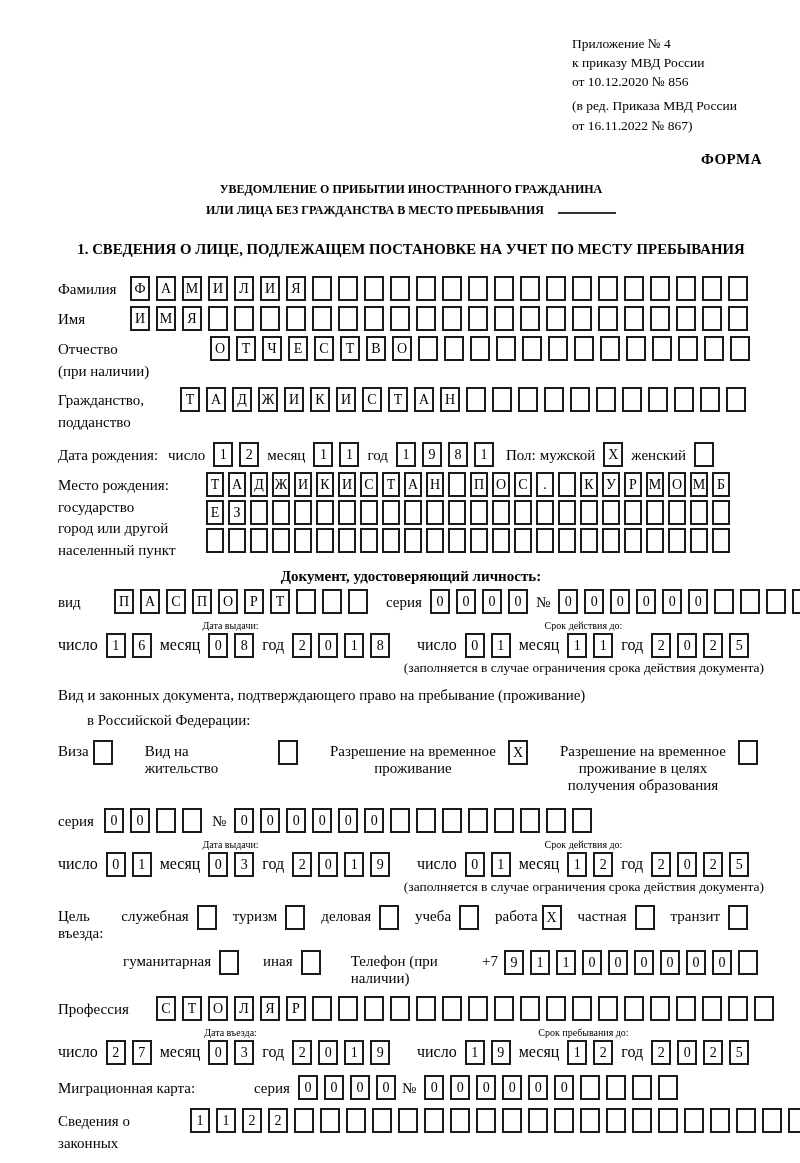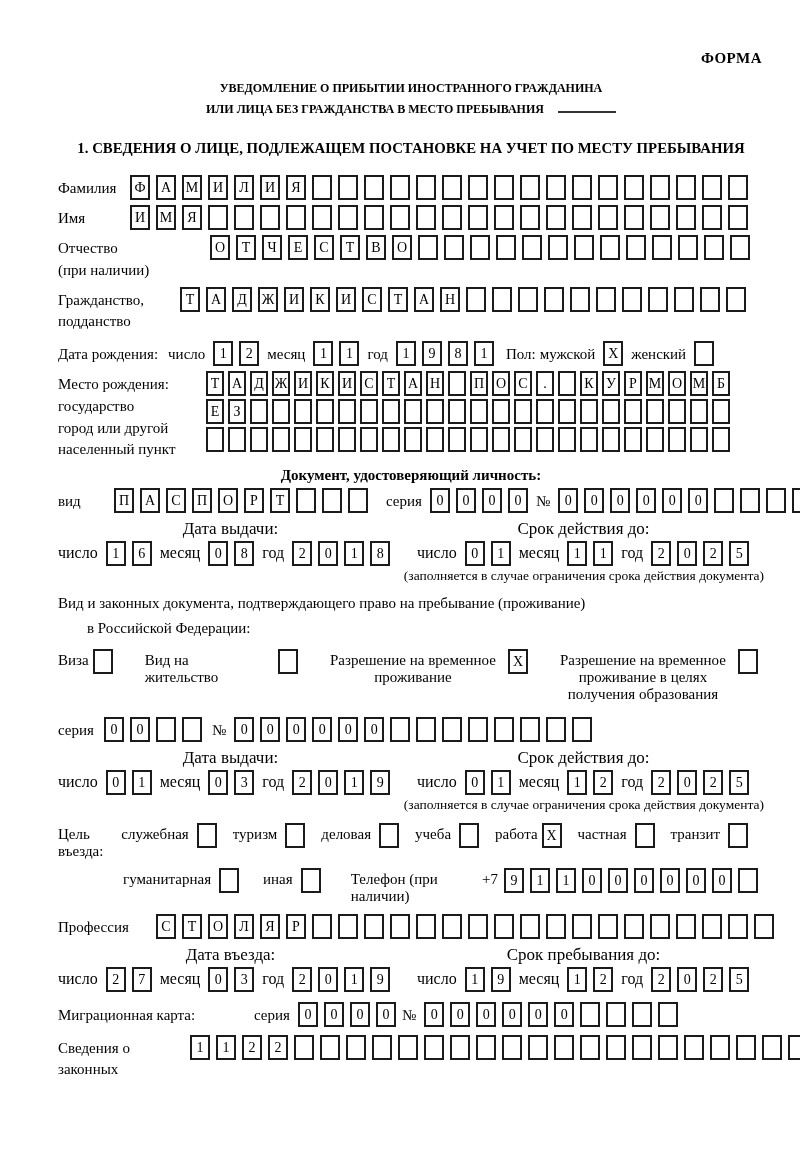--- a/index.html
+++ b/index.html
@@ -29,21 +29,21 @@
   .cell{display:inline-block;box-sizing:border-box;width:20px;height:25px;border:2px solid #1b1b1b;margin-right:6px;text-align:center;font-size:14px;line-height:21px;vertical-align:top;background:#fff;font-family:"Liberation Serif","DejaVu Serif",serif;}
   .sm .cell{width:18px;margin-right:4px;}
   .stack{display:flex;flex-direction:column;gap:3px;}
   .stack-wide{display:flex;flex-direction:column;gap:5px;}
 
   .inline-gap{margin:0 8px 0 2px;padding-top:3px;}
   .lead-gap{margin-right:8px;padding-top:3px;}
 
   .center-bold{font-weight:bold;font-size:15px;text-align:center;margin:6px 0 4px 0;}
 
-  .dates-headers{display:flex;font-size:17px;margin-top:6px;}
+  .dates-headers{display:flex;font-size:10px;margin-top:6px;}
   .dh-left{width:345px;text-align:center;}
   .dh-right{flex:1;text-align:center;}
   .dates-line{display:flex;margin-top:2px;}
   .dgroup{display:flex;align-items:flex-start;}
   .dg-left{width:345px;}
   .dg-right{flex:0 0 auto;margin-left:14px;}
   .dates-note{font-size:13.5px;text-align:right;margin-top:2px;}
 
   .res-line{font-size:15px;margin-top:8px;line-height:1.55;}
   .options-row{display:flex;align-items:flex-start;margin-top:8px;font-size:15px;}
@@ -52,20 +52,27 @@
   .opt-multi{text-align:center;max-width:182px;}
   .purpose-row{display:flex;align-items:flex-start;flex-wrap:nowrap;font-size:15px;margin-top:10px;}
   .purpose-row .opt{margin-right:10px;}
   .indent65{margin-left:65px;}
 </style>
 </head>
 <body>
 
 <div class="page">
 
+  <div class="ref-block">
+    <div>Приложение № 4</div>
+    <div>к приказу МВД России</div>
+    <div>от 10.12.2020 № 856</div>
+    <div class="ref-gap">(в ред. Приказа МВД России</div>
+    <div>от 16.11.2022 № 867)</div>
+  </div>
 
   <div class="forma">ФОРМА</div>
 
   <div class="title">
     <div>УВЕДОМЛЕНИЕ О ПРИБЫТИИ ИНОСТРАННОГО ГРАЖДАНИНА</div>
     <div>
       <span>ИЛИ ЛИЦА БЕЗ ГРАЖДАНСТВА В МЕСТО ПРЕБЫВАНИЯ</span><span class="blank-line"></span>
     </div>
   </div>
 

